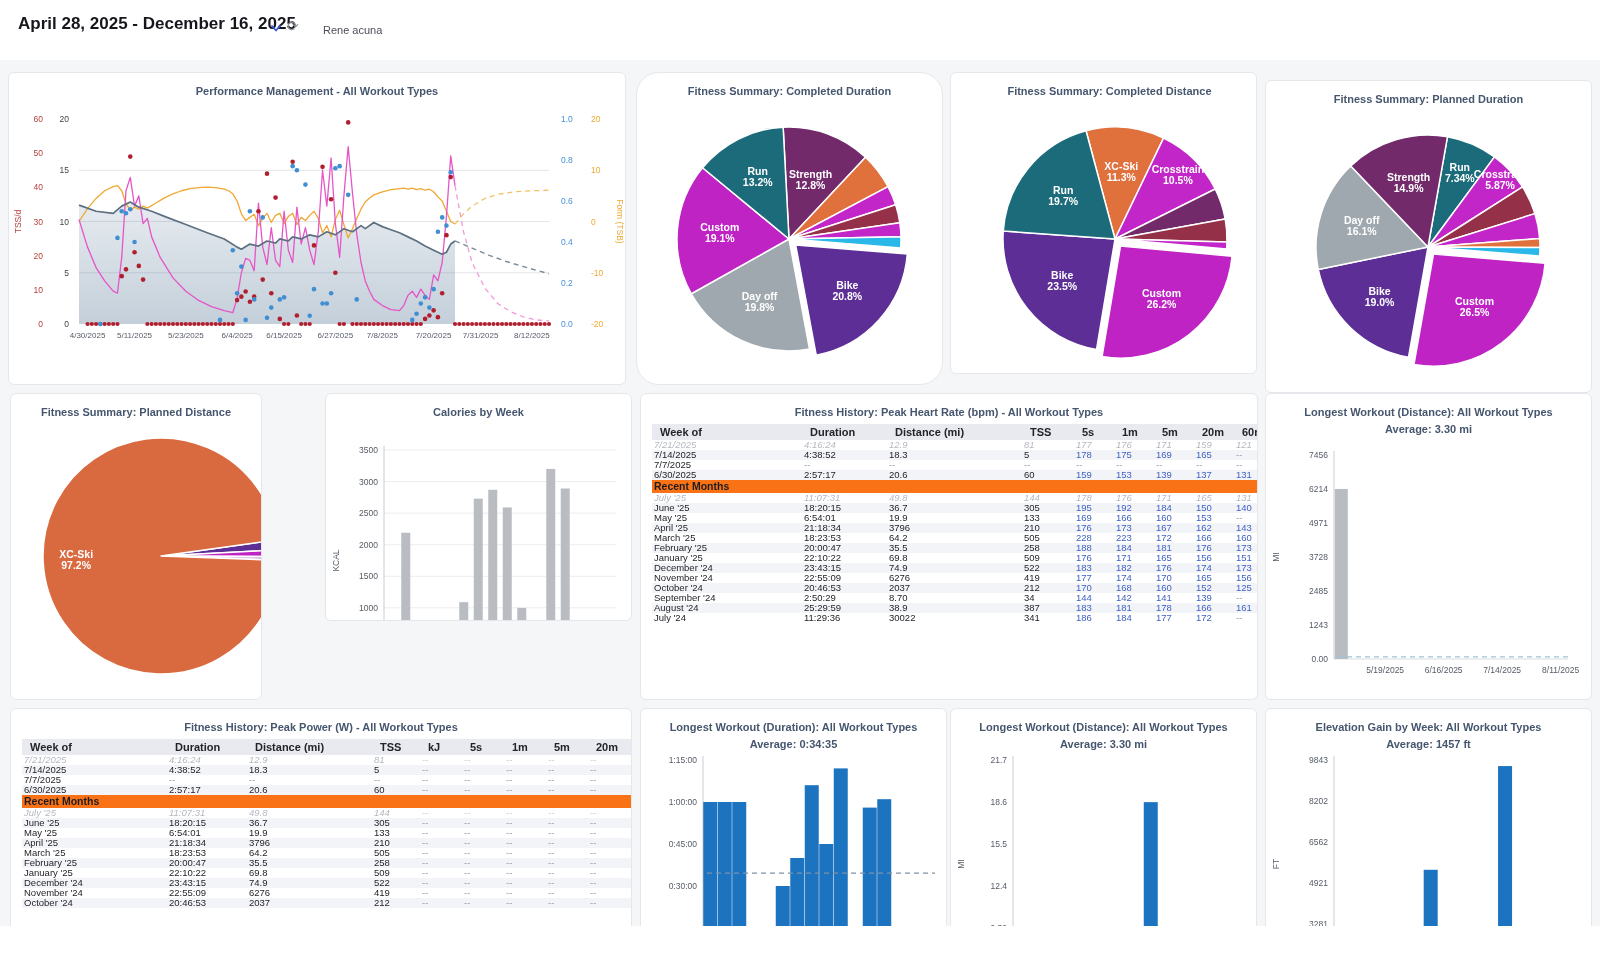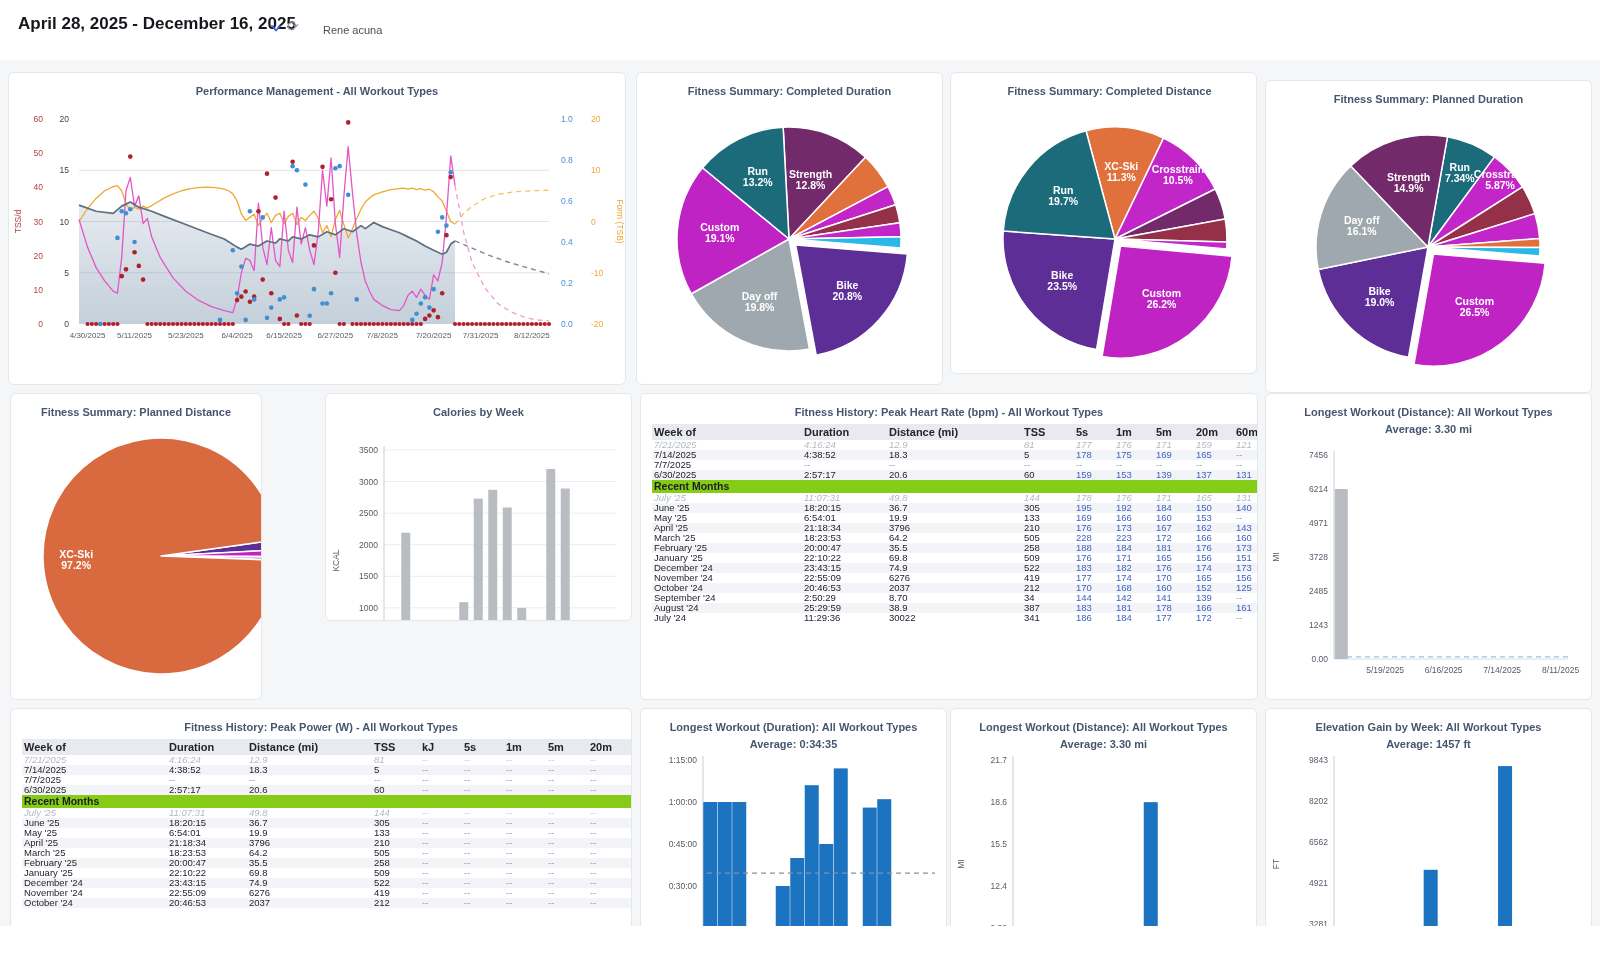--- a/index.html
+++ b/index.html
@@ -8,30 +8,30 @@
   .daterange{position:absolute;left:18px;top:14px;font-size:17px;font-weight:700;color:#16171c;cursor:pointer;}
   .chev{position:absolute;left:268px;top:20px;width:16px;height:16px;}
   .refresh{position:absolute;left:287px;top:18px;font-size:14px;color:#8a8f98;cursor:pointer;}
   .user{position:absolute;left:315px;top:24px;font-size:11px;color:#4b4e57;margin-left:8px;}
   .board{position:absolute;top:60px;left:0;width:1600px;height:866px;background:#f5f6f7;overflow:hidden;}
   .panel{position:absolute;background:#fff;border:1px solid #e6e7ea;border-radius:6px;box-sizing:border-box;overflow:hidden;}
   .ptitle{font-size:11px;font-weight:700;color:#46566e;text-align:center;margin-top:12px;}
   .psub{font-size:11px;font-weight:700;color:#46566e;text-align:center;margin-top:5px;}
   .panel svg{display:block;margin:2px auto 0;}
   .ftable{width:calc(100% - 22px);margin:6px 11px 0;border-collapse:collapse;table-layout:fixed;font-size:9.5px;color:#23242a;}
-  .ftable th{background:#e8eaef;font-size:11px;font-weight:700;text-align:left;padding:2px 2px;white-space:nowrap;}
+  .ftable th{background:#e8eaef;font-size:11px;font-weight:700;text-align:left;padding:2px 8px;white-space:nowrap;}
   .ftable td{padding:0 2px;line-height:10px;height:10px;white-space:nowrap;overflow:hidden;}
   .ftable tr.z td{background:#f3f4f7;}
   .ftable tr.faded td{color:#b4b8c0;font-style:italic;}
-  .ftable tr.section td{background:#84cc16;font-weight:700;font-size:10.5px;line-height:13px;height:13px;font-style:normal;color:#1c1d22;}
+  .ftable tr.section td{background:#f97316;font-weight:700;font-size:10.5px;line-height:13px;height:13px;font-style:normal;color:#1c1d22;}
   .ftable td.num{color:#3f62c4;}
   .ftable td.dash{color:#9aa0a8;}
   
   #p-pmc{left:8px;top:12px;width:618px;height:313px;}
-  #p-cd{left:636px;top:12px;width:307px;height:313px;}
+  #p-cd{left:636px;top:12px;width:307px;height:313px;border-radius:23px;}
   #p-cdist{left:950px;top:12px;width:307px;height:302px;padding-left:12px;}
   #p-pd{left:1265px;top:20px;width:327px;height:313px;}
   #p-pdist{left:10px;top:333px;width:252px;height:307px;}
   #p-cal{left:325px;top:333px;width:307px;height:228px;}
   #p-hr{left:640px;top:333px;width:618px;height:307px;}
   #p-ldt{left:1265px;top:333px;width:327px;height:307px;}
   #p-pw{left:10px;top:648px;width:622px;height:300px;}
   #p-ldur{left:640px;top:648px;width:307px;height:300px;}
   #p-ldb{left:950px;top:648px;width:307px;height:300px;}
   #p-elev{left:1265px;top:648px;width:327px;height:300px;}

